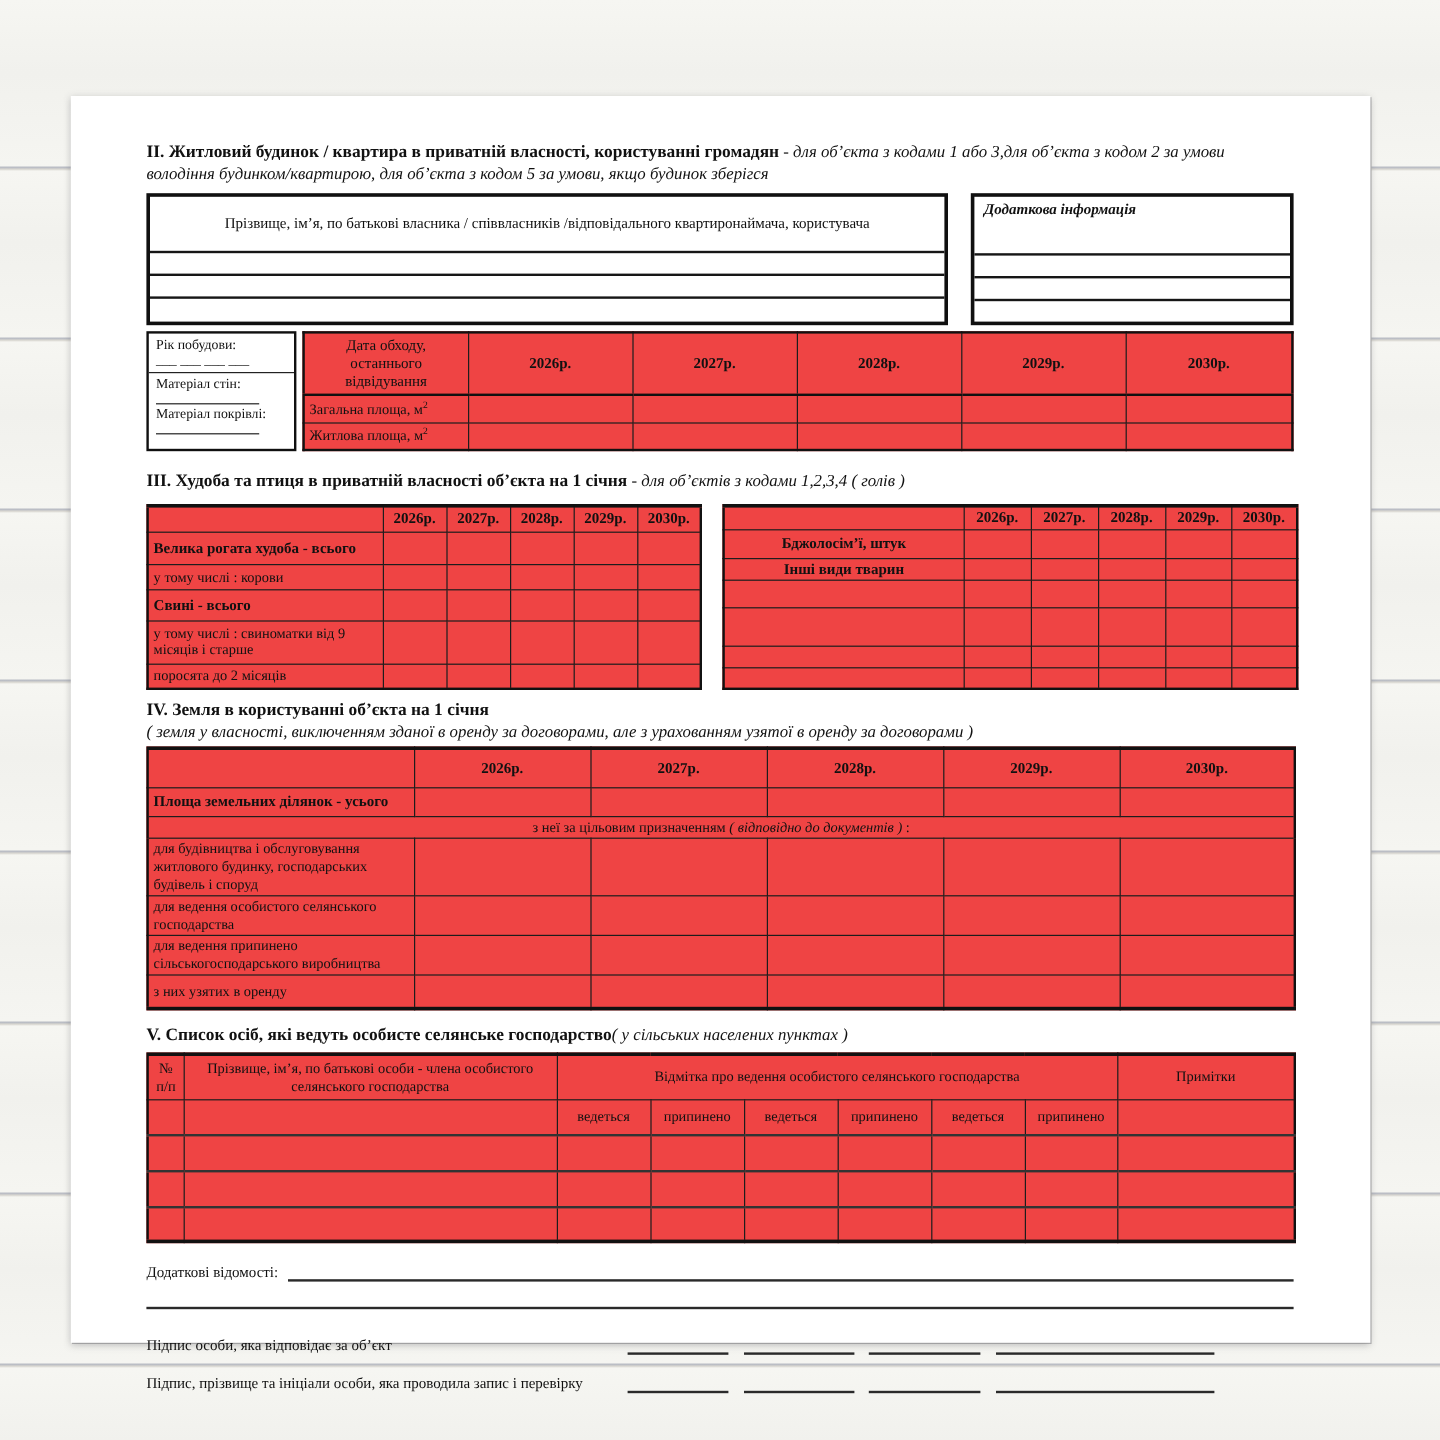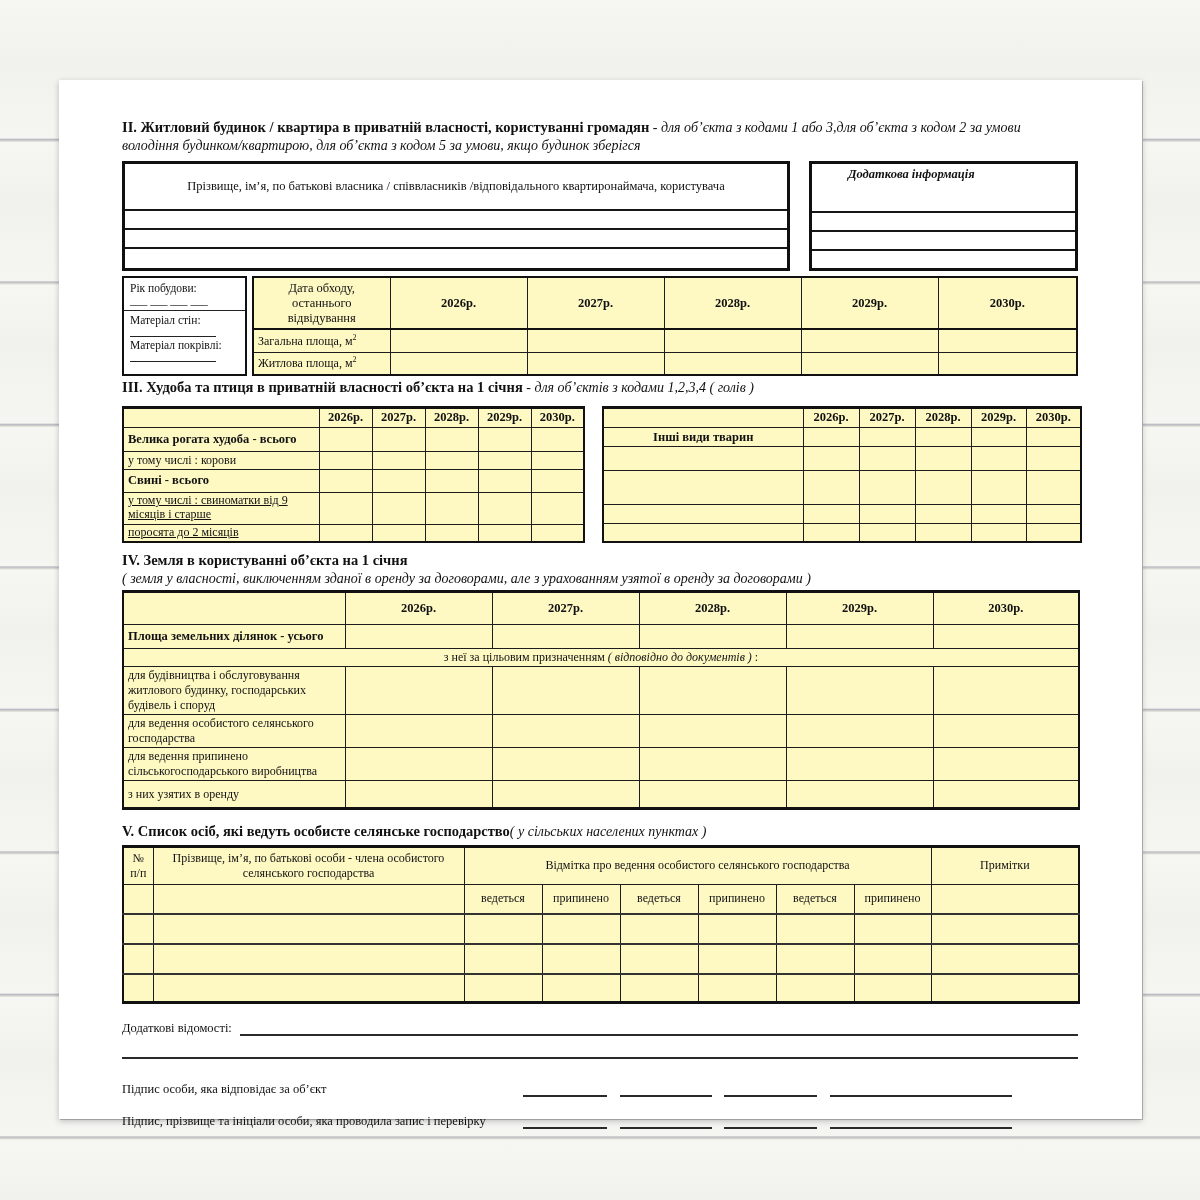--- a/index.html
+++ b/index.html
@@ -22,42 +22,42 @@
   .i{font-style:italic;}
   .bi{font-weight:bold;font-style:italic;}
   .sec-title{font-size:14px;line-height:1.25;}
   .sec-title .b{font-size:14.5px;}
   
   .boxes{margin-top:7px;display:flex;gap:19px;}
   .bigbox{border:3px solid #101010;box-sizing:border-box;background:#fff;}
   .owner-box{width:668px;}
   .info-box{width:269px;}
   .bigbox .hd{height:41px;display:flex;align-items:center;justify-content:center;text-align:center;font-size:12.5px;padding:2px 22px;}
-  .info-box .hd{align-items:flex-start;justify-content:flex-start;text-align:right;padding:3px 8px;margin-left:28px;}
+  .info-box .hd{align-items:flex-start;justify-content:flex-start;text-align:right;padding:3px 8px;}
   .bigbox .ln{height:17px;border-top:2px solid #161616;}
   
   .sii{margin-top:5px;display:flex;gap:5px;align-items:stretch;}
   .built-box{width:127px;border:2.5px solid #101010;box-sizing:border-box;font-size:11.5px;padding:4px 6px 0 6px;}
   .built-box .part2{border-top:1.5px solid #222;margin:4px -6px 0 -6px;padding:3px 6px 0 6px;}
   .mline{width:86px;border-bottom:1.2px solid #222;height:10px;margin-bottom:2px;}
-  .t{border-collapse:collapse;table-layout:fixed;background:#fef9c3;}
+  .t{border-collapse:collapse;table-layout:fixed;background:#ef4444;}
   .t td,.t th{border:1.5px solid #1d1d1d;padding:1px 4px;font-size:12px;font-weight:normal;text-align:left;vertical-align:middle;box-sizing:border-box;}
   .t .yh{font-weight:bold;text-align:center;font-size:12.5px;}
   .t .lab{font-size:12px;}
   .t .labb{font-size:12.5px;font-weight:bold;}
   .t .cc{text-align:center;}
   .t2{width:824px;border:2.5px solid #111;}
   .t2 .visit{font-size:12.5px;text-align:center;}
   .t2 tr.hdr td,.t2 tr.hdr th{border-bottom:2.5px solid #111;}
   sup{font-size:8px;}
   
   .siii{margin-top:9px;display:flex;gap:17px;}
   .t3l{width:461px;border:2.5px solid #111;border-top-width:3px;}
   .t3r{width:478px;border:2.5px solid #111;border-top-width:3px;}
-  .small-lab{font-size:11.5px;line-height:1.15;text-decoration:underline;}
+  .small-lab{font-size:11.5px;line-height:1.15;}
   
   .t4{width:956px;border:2.5px solid #111;border-top-width:3px;border-bottom-width:3px;margin-top:3px;}
   .t4 .merged{border-left:2.5px solid #111;border-right:2.5px solid #111;font-size:12px;text-align:center;}
   
   .t5{width:956px;border:2.5px solid #111;border-top-width:3px;border-bottom-width:3px;margin-top:4px;}
   .t5 th{text-align:center;font-size:12px;}
   .t5 tr.data td{border-top:2.2px solid #333;}
   
   .dod{margin-top:16px;display:flex;align-items:flex-end;font-size:12.5px;}
   .dod .fill{flex:1;border-bottom:2px solid #2a2a2a;margin-left:8px;height:14px;}
@@ -136,21 +136,21 @@
       <td></td>
             <td></td>
             <td></td>
             <td></td>
             <td></td>
           </tr>
     </tbody>
       </table>
   </div>
 
-  <div class="sec-title" style="margin-top:2px">
+  <div class="sec-title" style="margin-top:16px">
     <span class="b">ІІІ. Худоба та птиця в приватній власності об’єкта на 1 січня</span><span class="i"> - для об’єктів з кодами 1,2,3,4 ( голів )</span>
   </div>
   <div class="siii">
     <table class="t t3l">
       <colgroup>
           <col style="width:196px">
           <col style="width:53px">
           <col style="width:53px">
           <col style="width:53px">
           <col style="width:53px">
@@ -218,20 +218,28 @@
         </colgroup>
       <tbody>
           <tr style="height:20px">
         <th></th>
         <th class="yh">2026р.</th>
         <th class="yh">2027р.</th>
         <th class="yh">2028р.</th>
         <th class="yh">2029р.</th>
         <th class="yh">2030р.</th>
       </tr>
+      <tr style="height:24px">
+            <td class="labb cc">Бджолосім’ї, штук</td>
+            <td></td>
+            <td></td>
+            <td></td>
+            <td></td>
+            <td></td>
+          </tr>
       <tr style="height:18px">
             <td class="labb cc">Інші види тварин</td>
             <td></td>
             <td></td>
             <td></td>
             <td></td>
             <td></td>
           </tr>
       <tr style="height:23px">
             <td></td>

